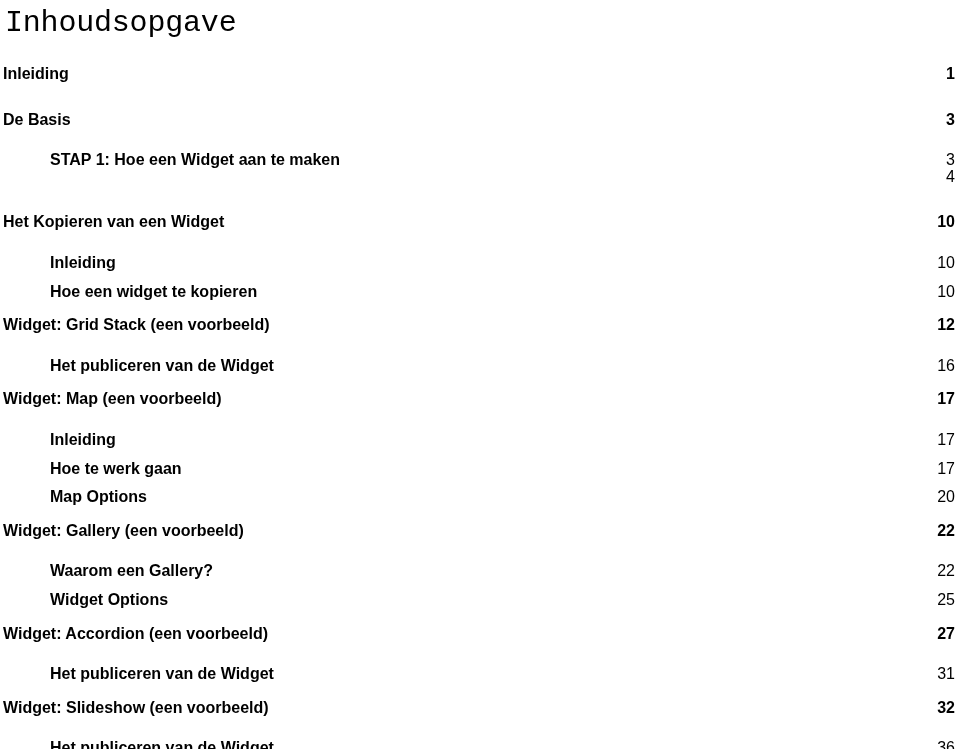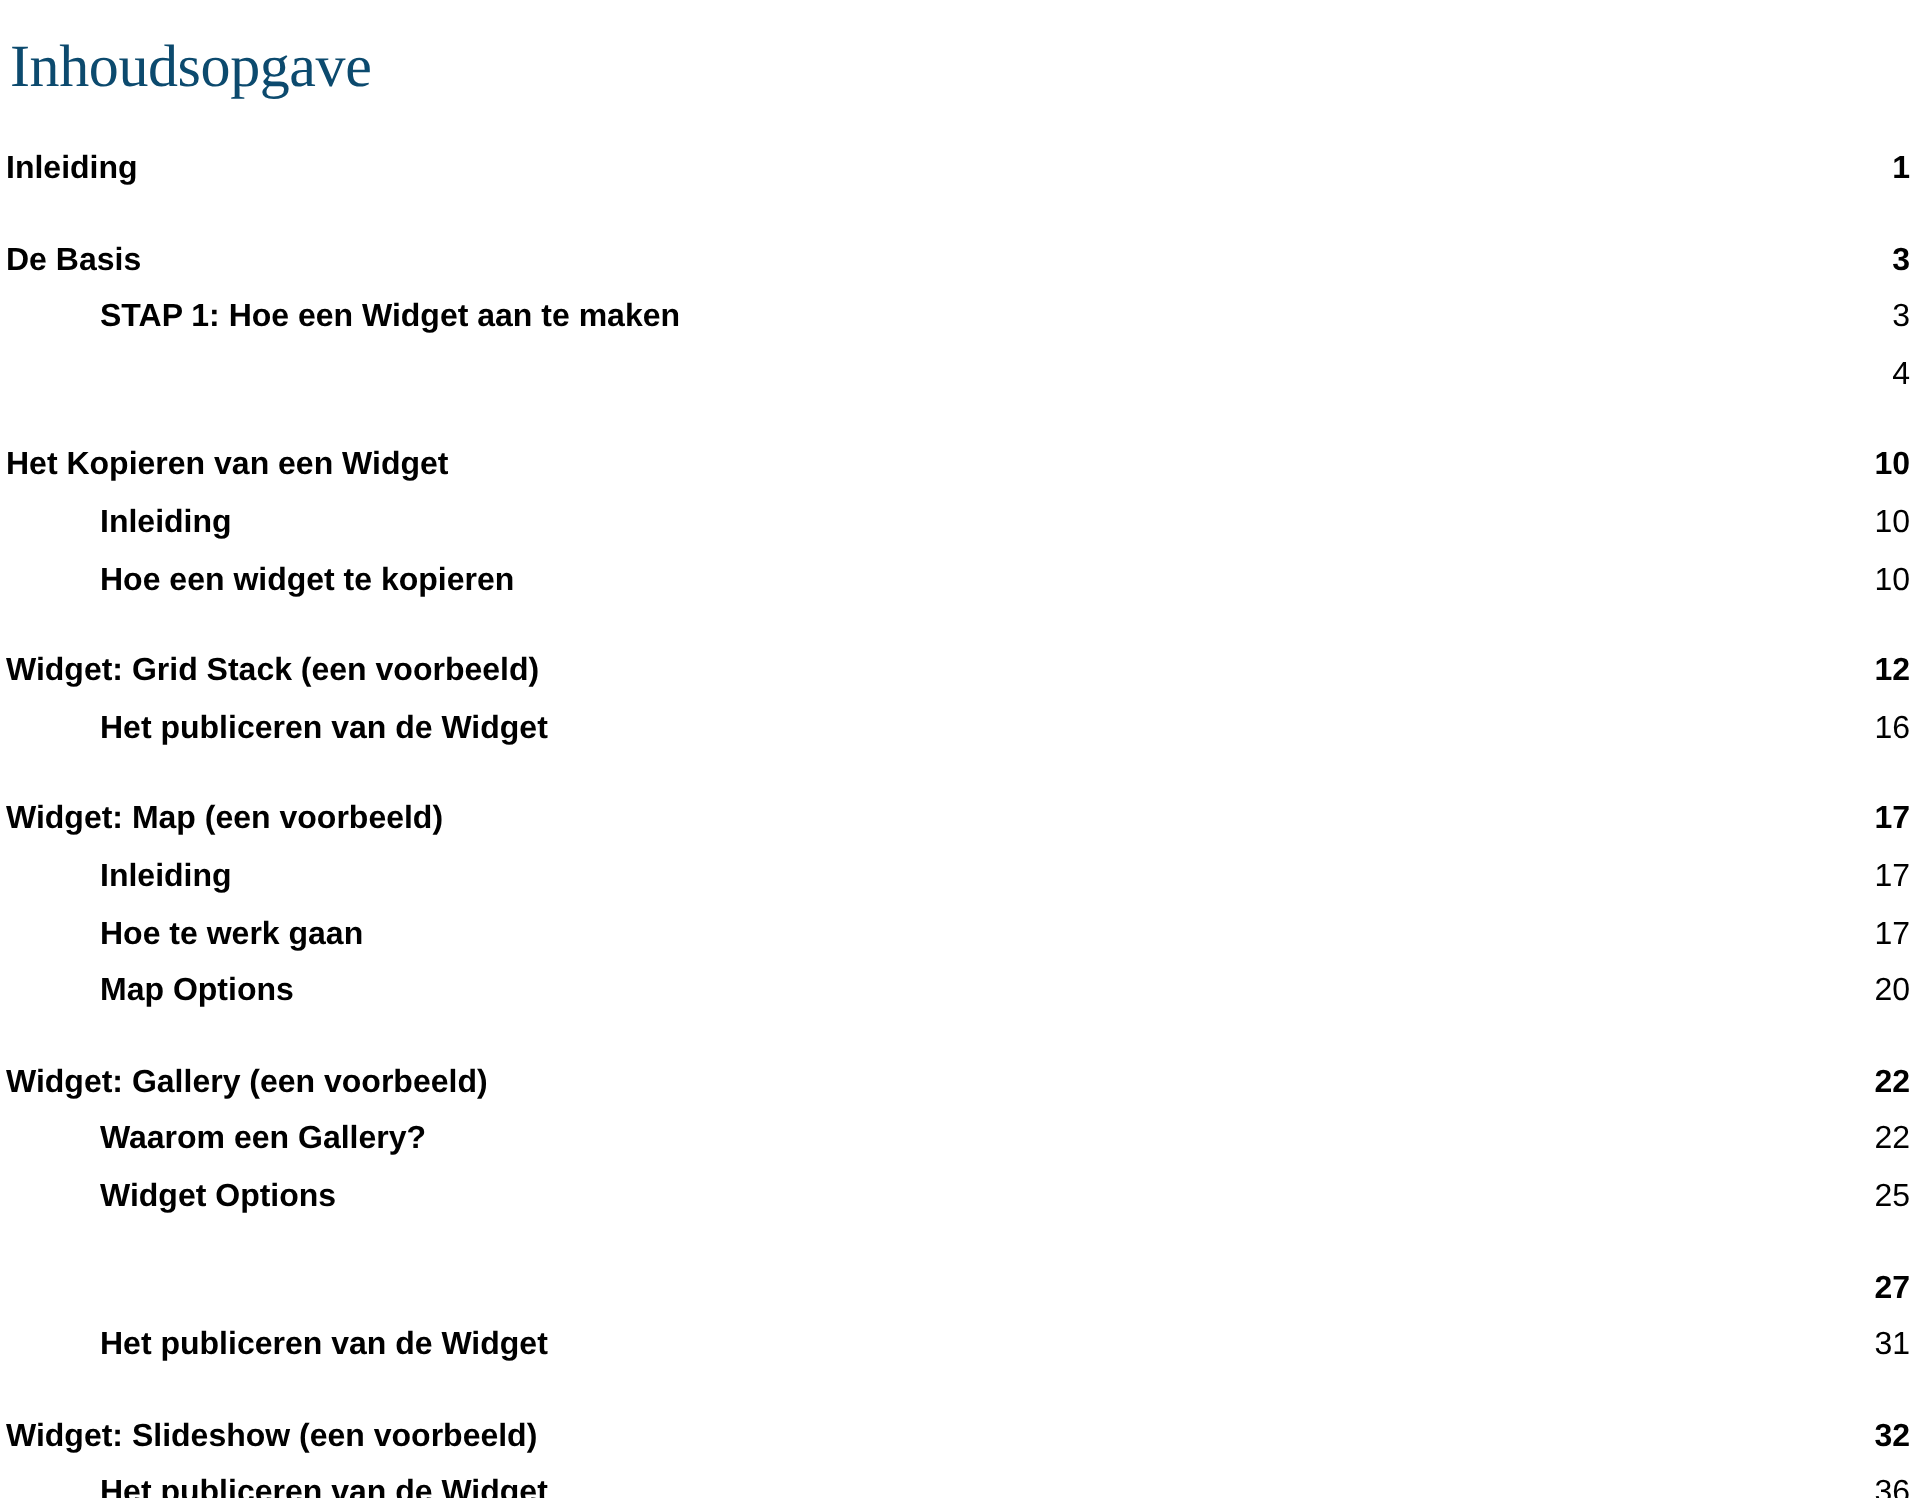--- a/index.html
+++ b/index.html
@@ -18,28 +18,28 @@
   .page {
     position: relative;
     width: 959px;
     height: 749px;
     box-sizing: border-box;
     padding: 0px 2px 0px 3px;
     background: #ffffff;
   }
 
   .toc-title {
-    font-family: Liberation Serif, serif;
+    font-family: Liberation Mono, monospace;
     font-size: 30px;
     font-weight: 400;
-    color: #0c4a6e;
+    color: #000000;
     letter-spacing: -0.2px;
     line-height: 1;
     margin: 0;
-    padding: 19px 0 0 2px;
+    padding: 8px 0 0 2px;
     height: 38px;
   }
 
   .toc-list {
     margin: 0;
     padding: 0;
     list-style: none;
   }
 
   .toc-group {
@@ -78,20 +78,21 @@
     min-width: 14px;
     padding-right: 2px;
   }
 
   .level-1 .label {
     padding-left: 0px;
   }
 
   .level-2 .label {
     padding-left: 47px;
+    margin-top: 12px;
   }
 
   .level-2 .pageno {
     font-weight: normal;
   }
 
   .first-group {
     margin-top: 14px;
   }
 </style>
@@ -189,20 +190,21 @@
           <span class="pageno">22</span>
         </div>
         <div class="toc-row level-2">
           <span class="label">Widget Options</span>
           <span class="filler"></span>
           <span class="pageno">25</span>
         </div>
       </div>
       <div class="toc-group">
         <div class="toc-row level-1">
+          <span class="label">Widget: Accordion (een voorbeeld)</span>
           <span class="filler"></span>
           <span class="pageno">27</span>
         </div>
         <div class="toc-row level-2">
           <span class="label">Het publiceren van de Widget</span>
           <span class="filler"></span>
           <span class="pageno">31</span>
         </div>
       </div>
       <div class="toc-group">

